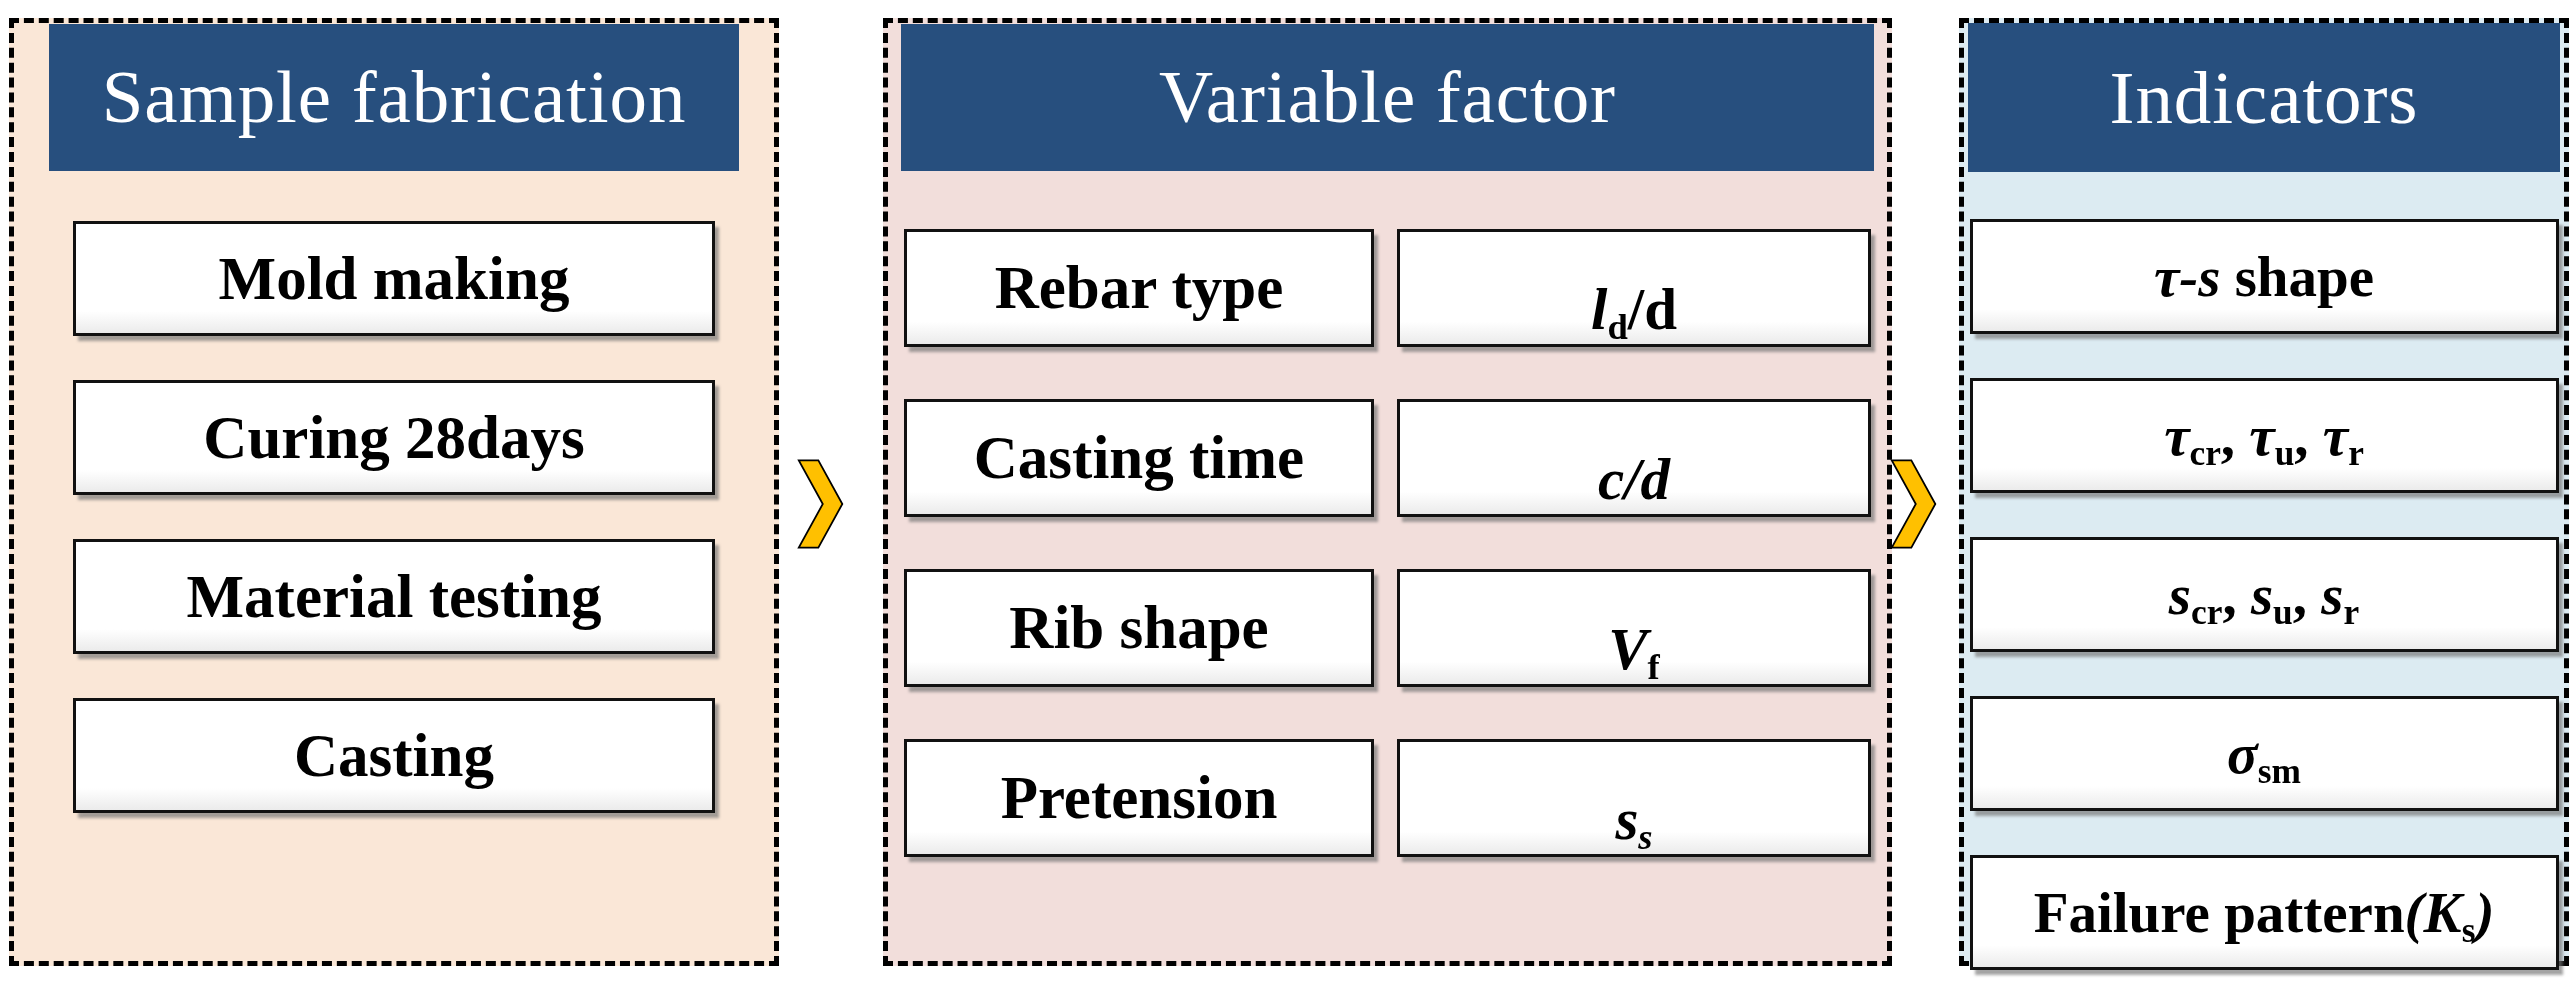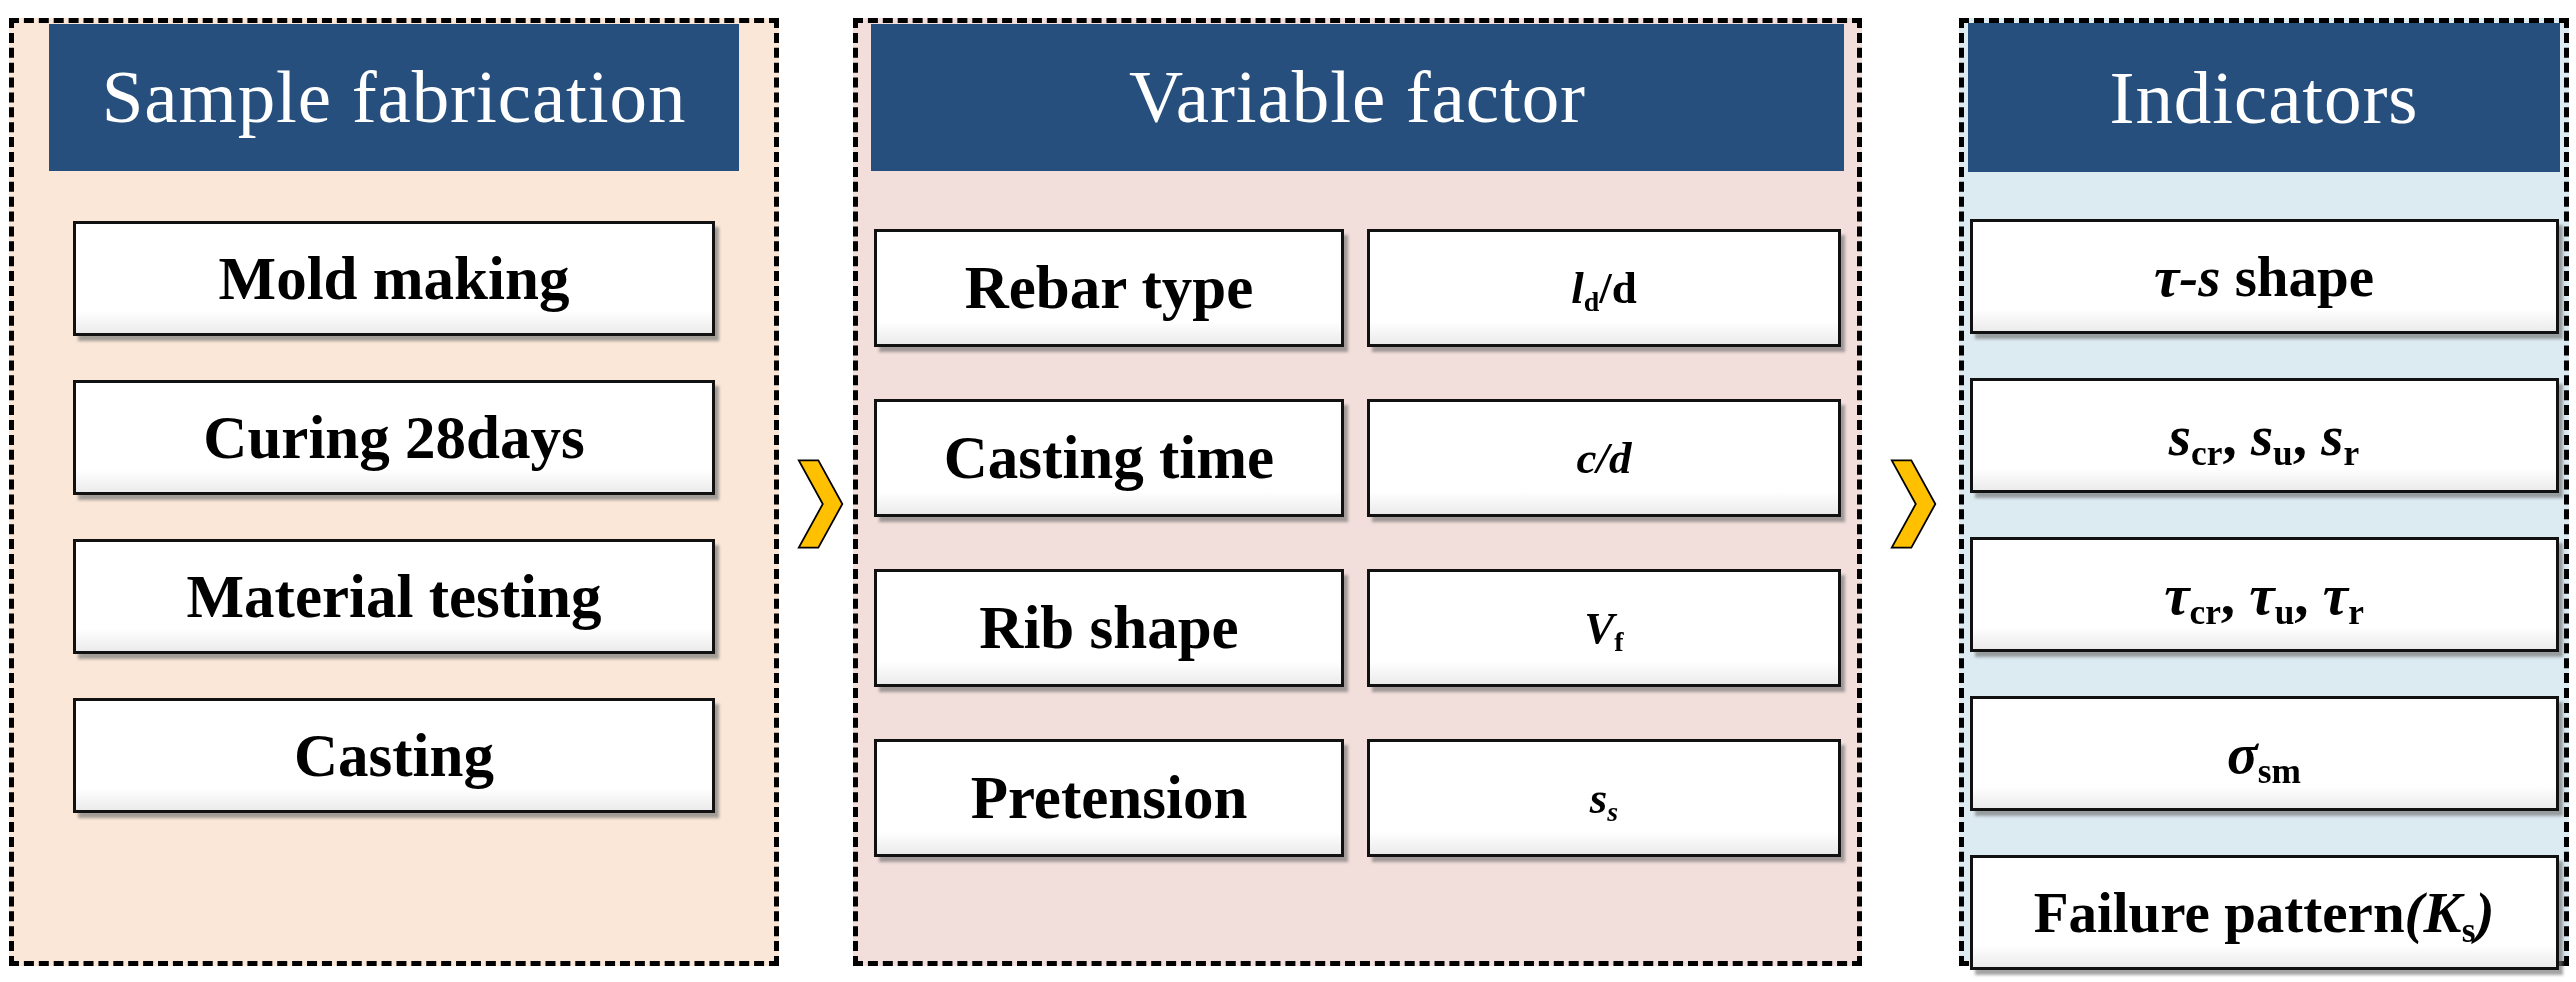--- a/index.html
+++ b/index.html
@@ -14,21 +14,21 @@
     overflow: hidden;
   }
 
   .panel {
     position: absolute;
     top: 18px;
     height: 948px;
     border: 5.4px dashed var(--dashed-border, #000);
   }
   .panel-fab   { left: 9px;   width: 770px;  background: var(--fabrication-bg, #FAE7D7); }
-  .panel-var   { left: 853px;  width: 1009px; background: var(--variables-bg, #F2DEDB); }
+  .panel-var   { left: 883px;  width: 1009px; background: var(--variables-bg, #F2DEDB); }
   .panel-ind   { left: 1959px; width: 610px;  background: var(--indicators-bg, #DCEBF2); }
 
   .hdr {
     margin: 0 auto;
     background: var(--header-bg, #274F7E);
     color: var(--header-text, #fff);
     display: flex;
     align-items: center;
     justify-content: center;
     font-size: 75px;
@@ -65,21 +65,21 @@
   .rows {
     position: absolute;
     top: 206px; left: 0; right: 0;
     display: flex;
     flex-direction: column;
     gap: 52px;
     padding: 0 16px;
   }
   .row { display: flex; justify-content: space-between; }
   .panel-var .factor-box { width: 470px; height: 118px; font-size: 61px; }
-  .panel-var .symbol-box { width: 474px; height: 118px; font-size: 45px; }
+  .panel-var .symbol-box { width: 474px; height: 118px; font-size: 59px; align-items: flex-end; }
 
   .panel-ind .stack { top: 196px; }
   .panel-ind .box   { width: 589px; height: 115px; font-size: 57px; }
 
   .chevron {
     position: absolute;
     top: 458px;
     width: 48px;
     height: 92px;
   }
@@ -171,24 +171,24 @@
 
   <section class="panel panel-ind">
     <header class="hdr">
       <span>Indicators</span>
     </header>
     <div class="stack">
       <div class="box">
         <span><span class="b i">τ-s</span><span class="b"> shape</span></span>
       </div>
       <div class="box">
-        <span><span class="b i">s</span><span class="b sub">cr</span><span class="b">, </span><span class="b i">s</span><span class="b sub">u</span><span class="b">, </span><span class="b i">s</span><span class="b sub">r</span></span>
+        <span><span class="b i">τ</span><span class="b sub">cr</span><span class="b">, </span><span class="b i">τ</span><span class="b sub">u</span><span class="b">, </span><span class="b i">τ</span><span class="b sub">r</span></span>
       </div>
       <div class="box">
-        <span><span class="b i">τ</span><span class="b sub">cr</span><span class="b">, </span><span class="b i">τ</span><span class="b sub">u</span><span class="b">, </span><span class="b i">τ</span><span class="b sub">r</span></span>
+        <span><span class="b i">s</span><span class="b sub">cr</span><span class="b">, </span><span class="b i">s</span><span class="b sub">u</span><span class="b">, </span><span class="b i">s</span><span class="b sub">r</span></span>
       </div>
       <div class="box">
         <span><span class="b i">σ</span><span class="b sub">sm</span></span>
       </div>
       <div class="box">
         <span><span class="b">Failure pattern</span><span class="b i">(</span><span class="b i">K</span><span class="b sub">s</span><span class="b i">)</span></span>
       </div>
     </div>
   </section>
 

